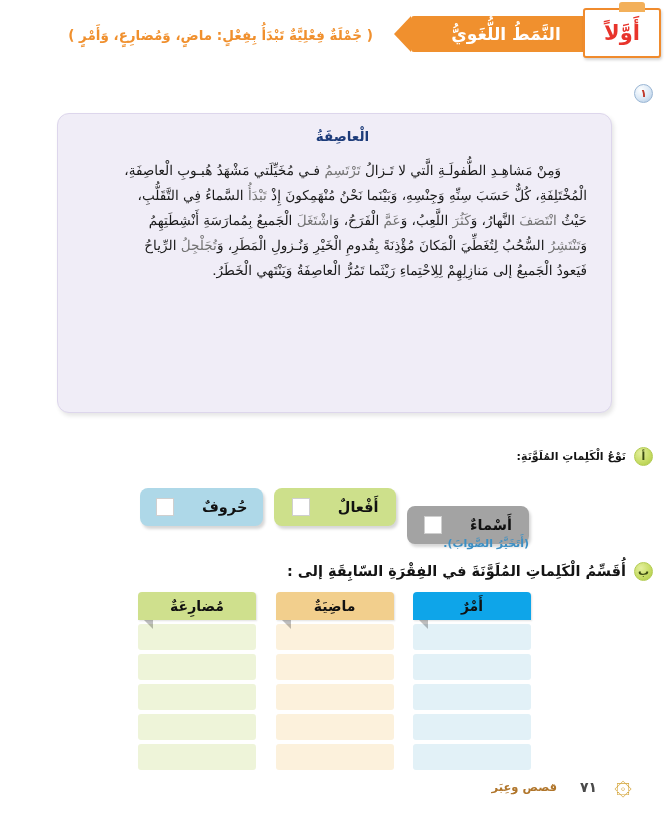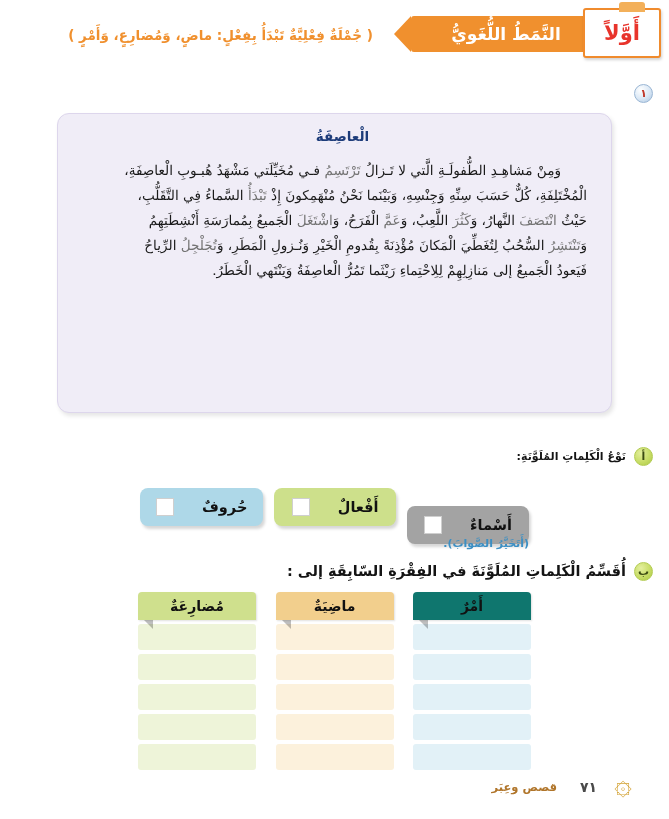--- a/index.html
+++ b/index.html
@@ -395,21 +395,21 @@
   <span>(أَتَخَيَّرُ الصَّوابَ).</span>
 </div>
 
 <div class="part-b-row">
   <div class="bullet-letter">ب</div>
   <div class="qtext">أُقَسِّمُ الْكَلِماتِ المُلَوَّنَةَ في الفِقْرَةِ السّابِقَةِ إلى :</div>
 </div>
 
 <div class="columns-wrap">
     <div class="answer-col">
-      <div class="col-head" style="background: #0f766e;">
+      <div class="col-head" style="background: #0ea5e9;">
         <span class="lbl">أَمْرٌ</span>
       </div>
       <div class="cell" style="background: rgb(226, 241, 247);"></div>
       <div class="cell" style="background: rgb(226, 241, 247);"></div>
       <div class="cell" style="background: rgb(226, 241, 247);"></div>
       <div class="cell" style="background: rgb(226, 241, 247);"></div>
       <div class="cell" style="background: rgb(226, 241, 247);"></div>
     </div>
     <div class="answer-col">
       <div class="col-head" style="background: rgb(242, 207, 141);">

